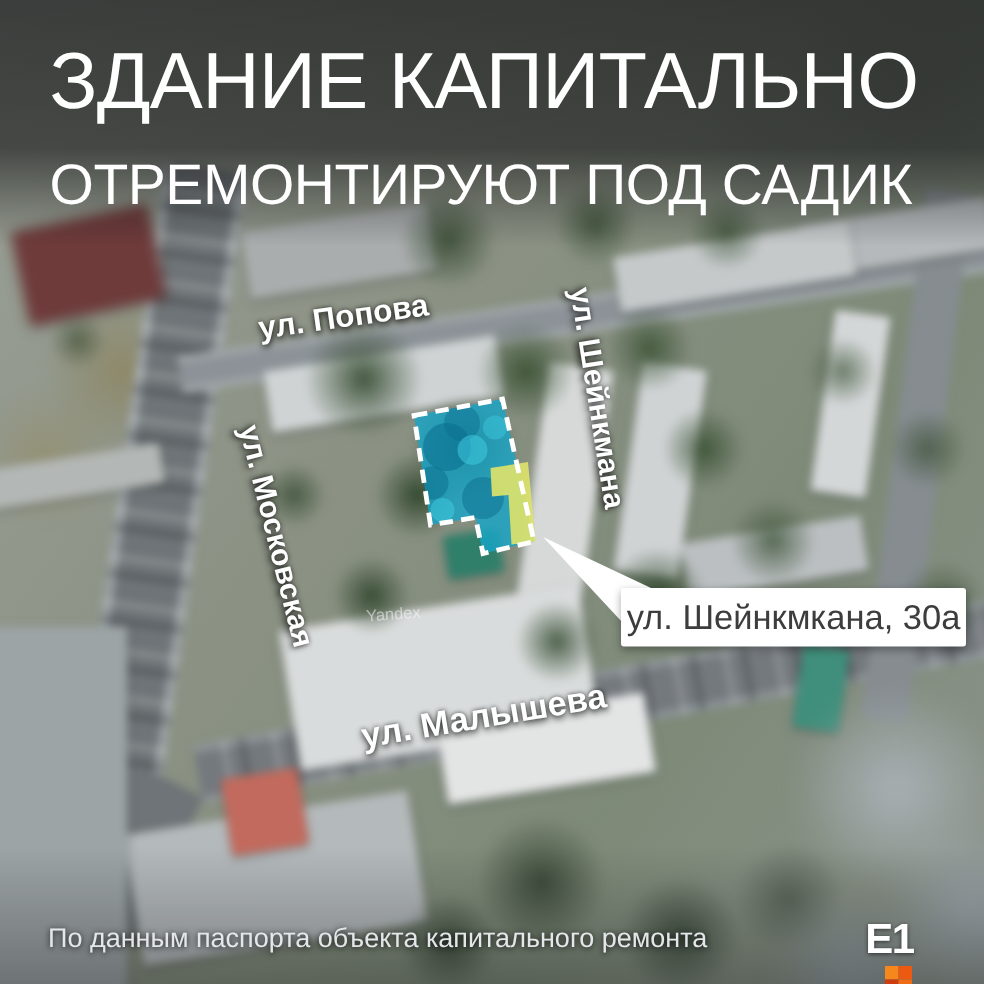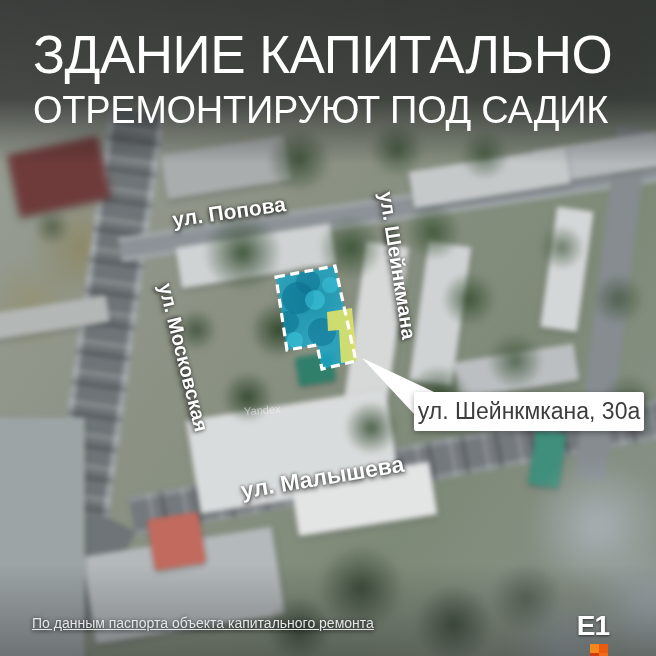--- a/index.html
+++ b/index.html
@@ -92,23 +92,23 @@
   .st-popova{left:172px;top:200px;font-size:21px;transform:rotate(-8deg);}
   .st-sheynkmana{left:397px;top:190px;font-size:20px;transform:rotate(81deg);transform-origin:0 0;}
   .st-moskovskaya{left:176px;top:281px;font-size:20px;transform:rotate(76deg);transform-origin:0 0;}
   .st-malysheva{left:240px;top:464px;font-size:23px;transform:rotate(-9.5deg);}
   .watermark{position:absolute;left:244px;top:404px;z-index:6;font-size:11px;color:rgba(255,255,255,.5);transform:rotate(-4deg);}
   .callout{position:absolute;left:414px;top:392px;width:230px;height:39px;z-index:7;
     background:#fff;border-radius:2px;display:flex;align-items:center;justify-content:center;
     font-size:23px;color:#3d3d3d;box-shadow:0 2px 6px rgba(0,0,0,.35);}
   .headline{position:absolute;left:33px;top:28px;z-index:8;color:#fff;font-weight:normal;line-height:1;}
   .headline .l1{font-size:53px;letter-spacing:-0.5px;}
-  .headline .l2{font-size:38px;margin-top:10px;letter-spacing:-0.3px;}
-  .attribution{position:absolute;left:32px;top:615px;z-index:8;font-size:14px;color:#e4e7e9;
-    text-shadow:0 1px 4px rgba(0,0,0,.9);text-decoration:underline;}
+  .headline .l2{font-size:38px;margin-top:24px;letter-spacing:-0.3px;}
+  .attribution{position:absolute;left:32px;top:615px;z-index:8;font-size:18px;color:#e4e7e9;
+    text-shadow:0 1px 4px rgba(0,0,0,.9);}
   .logo{position:absolute;left:556px;top:610px;z-index:8;display:flex;align-items:flex-end;flex-direction:column;}
   .logo .e1{font-size:28px;font-weight:bold;color:#fff;letter-spacing:-1px;
     text-shadow:0 1px 3px rgba(0,0,0,.6);}
   .logo .sq{width:18px;height:18px;margin:2px 1px 0 2px;display:grid;grid-template-columns:1fr 1fr;grid-template-rows:1fr 1fr;}
   .logo .ru{font-size:36px;font-weight:bold;color:#eef1f2;letter-spacing:.5px;
     text-shadow:0 1px 3px rgba(0,0,0,.6);}
 </style>
 </head>
 <body>
 

